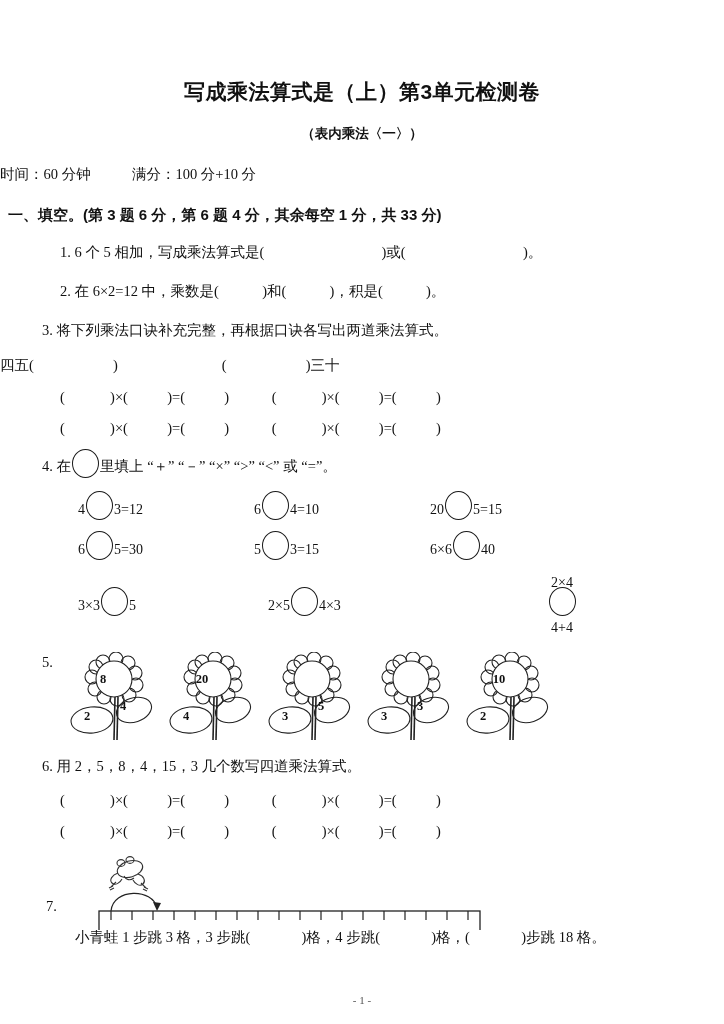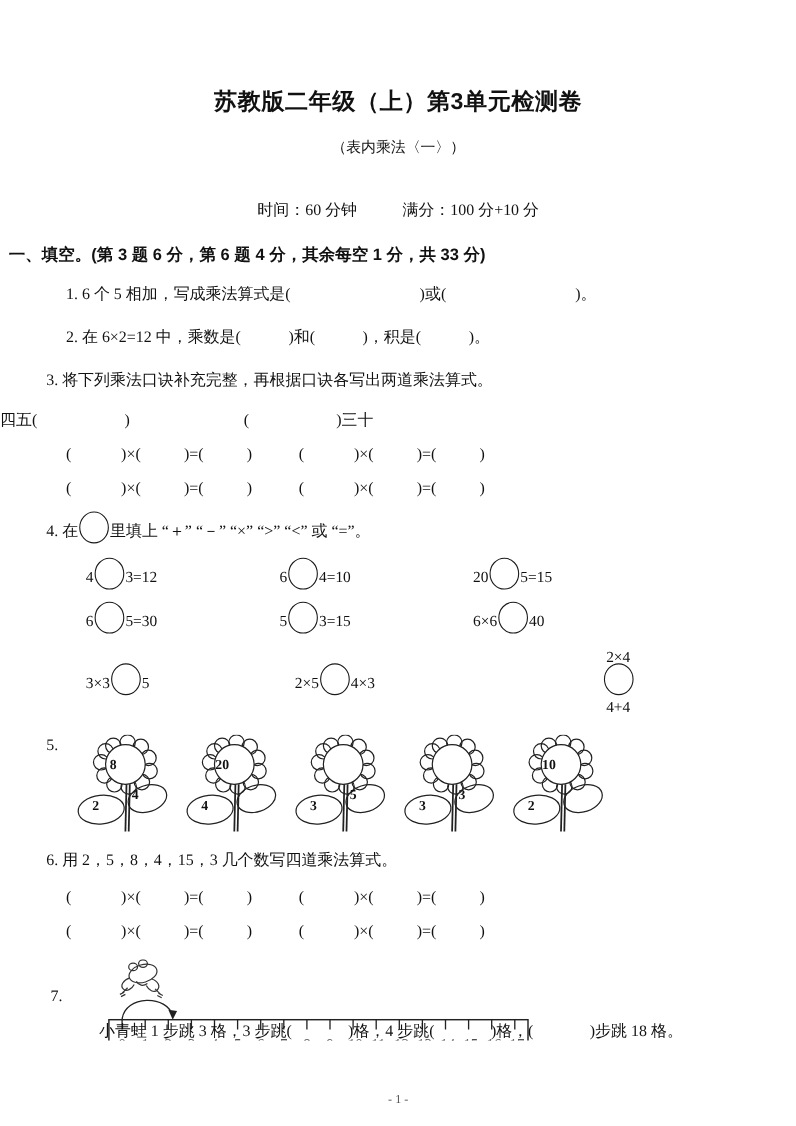--- a/index.html
+++ b/index.html
@@ -22,25 +22,26 @@
     font-size:21px;
     letter-spacing:.5px;
     margin:0;
     padding-top:78px;
   }
   .subtitle {
     text-align:center;
     font-family:"Liberation Sans","DejaVu Sans",sans-serif;
     font-size:13.5px;
     margin-top:19px;
+    font-weight:bold;
   }
   .meta {
-    text-align:center;
+    text-align:left;
     font-size:14.5px;
-    margin-top:38px;
+    margin-top:22px;
   }
   .meta .gap { display:inline-block; width:34px; }
 
   
   .section-head {
     font-family:"Liberation Sans","DejaVu Sans",sans-serif;
     font-weight:bold;
     font-size:15px;
     margin:22px 0 0 8px;
   }
@@ -102,21 +103,21 @@
     text-align:center;
     font-size:11px;
     color:#555;
   }
 </style>
 </head>
 <body>
 
 <div class="page">
 
-  <h1 class="title">苏教版二年级（上）第3单元检测卷</h1>
+  <h1 class="title">写成乘法算式是（上）第3单元检测卷</h1>
   <div class="subtitle">（表内乘法〈一〉）</div>
   <div class="meta">
     <span>时间：60 分钟</span>
     <span class="gap"></span>
     <span>满分：100 分+10 分</span>
   </div>
 
   <div class="section-head">一、填空。(第 3 题 6 分，第 6 题 4 分，其余每空 1 分，共 33 分)</div>
 
   <div class="q">
@@ -507,21 +508,21 @@
         <text x="331" y="82">15</text>
           <text x="352" y="82">16</text>
           <text x="373" y="82">17</text>
       <text x="394" y="82" text-anchor="middle">18</text>
         </g>
     </svg>
   </div>
 
   <div style="position:absolute;left:46px;top:898px;font-size:14.5px;">7.</div>
 
-  <div style="position:absolute;left:90px;top:928px;font-size:14.5px;white-space:nowrap;text-align:center;">
+  <div style="position:absolute;left:75px;top:928px;font-size:14.5px;white-space:nowrap;text-align:center;">
     <span>小青蛙 1 步跳 3 格，3 步跳(</span>
     <span class="pb" style="width:44px"></span>
     <span>)格，4 步跳(</span>
     <span class="pb" style="width:44px"></span>
     <span>)格，(</span>
     <span class="pb" style="width:44px"></span>
     <span>)步跳 18 格。</span>
   </div>
 
   <div class="footer">- 1 -</div>

